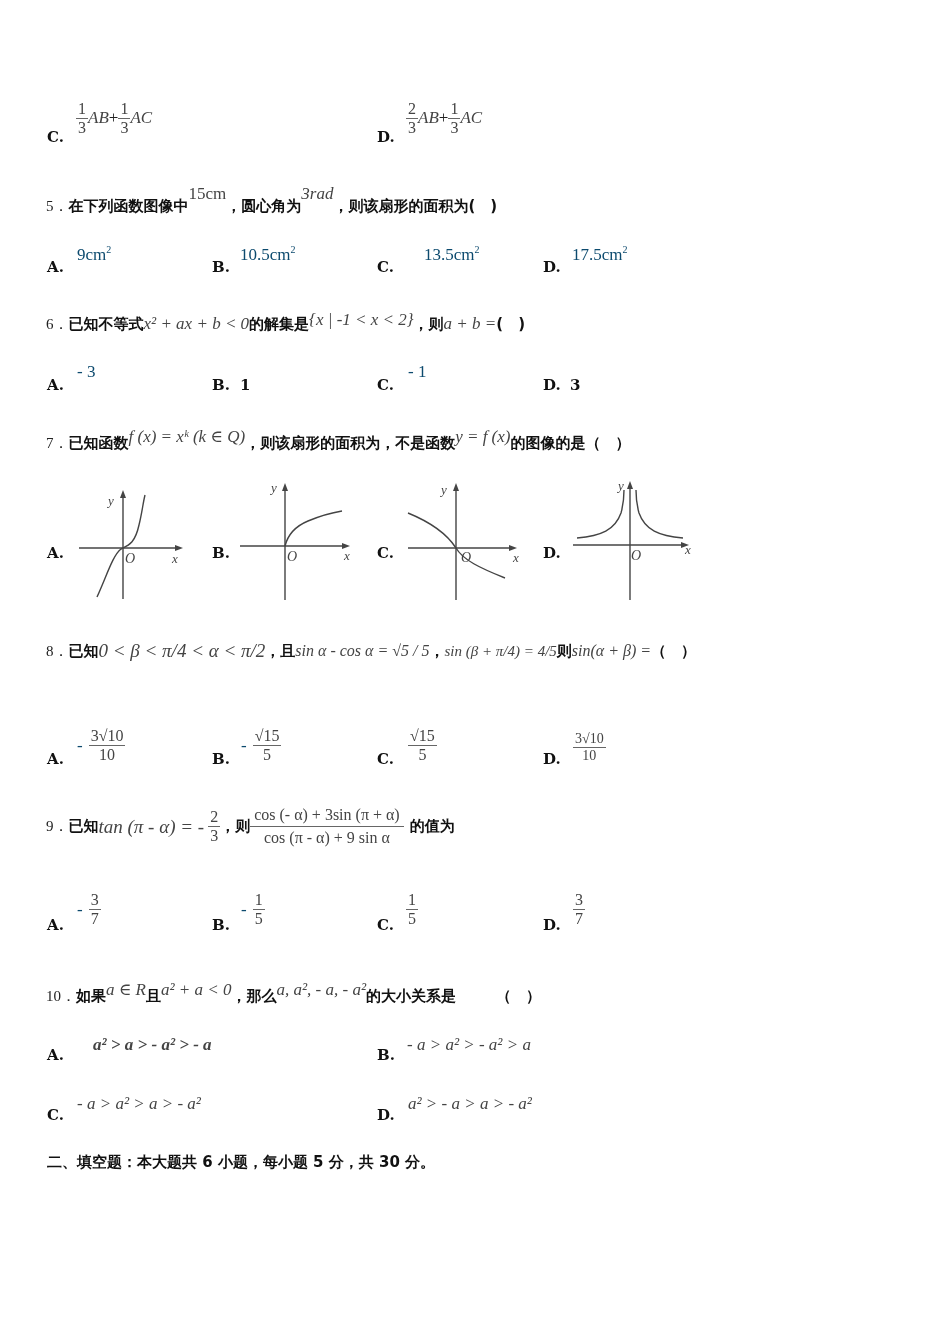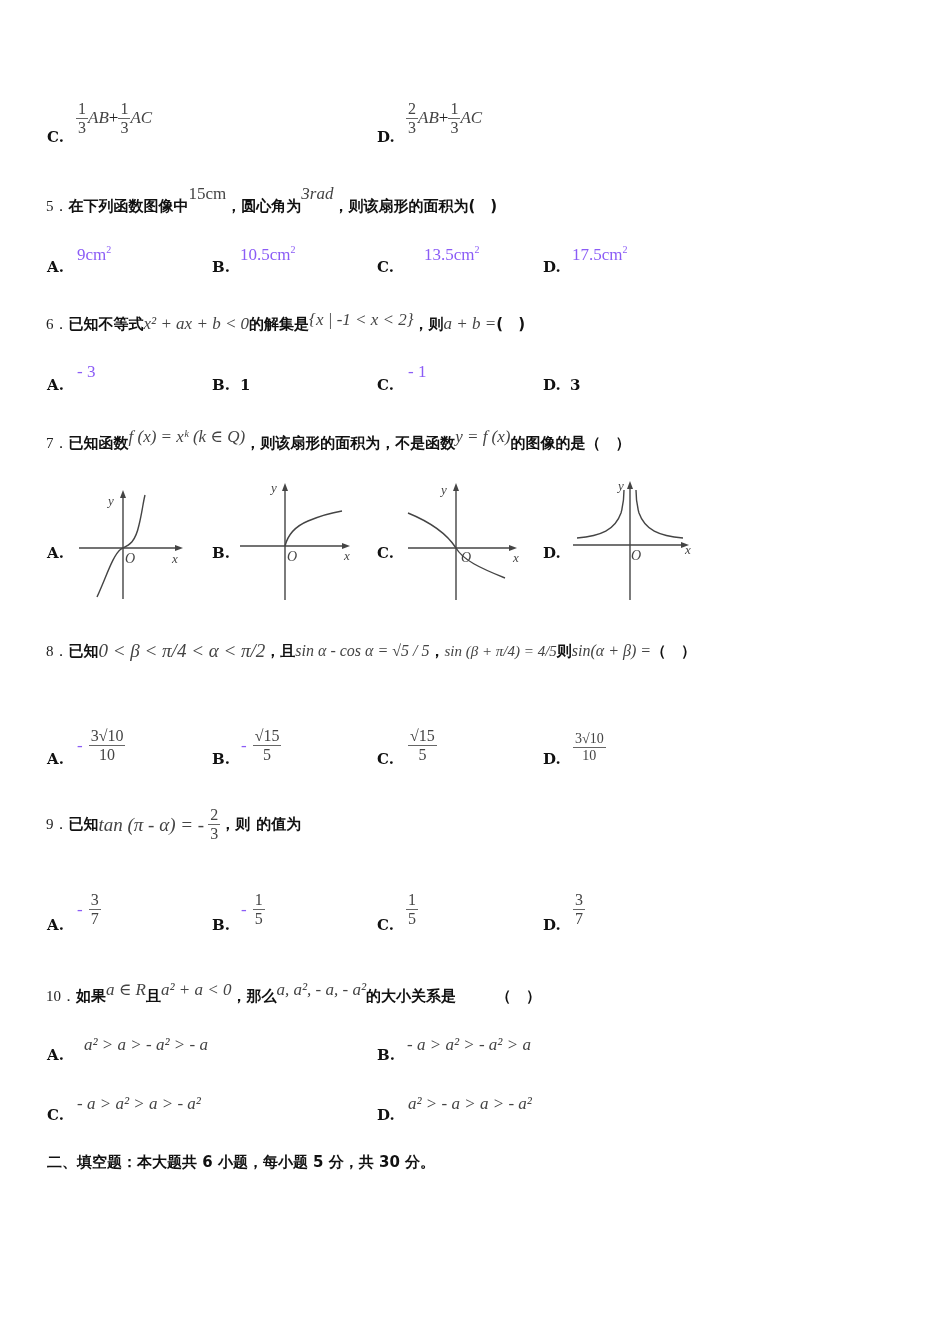--- a/index.html
+++ b/index.html
@@ -2,21 +2,21 @@
 <html><head>
 <meta charset="utf-8">
 <style>
   html, body { margin: 0; padding: 0; background: #ffffff; }
   body { width: 950px; height: 1344px; position: relative; overflow: hidden;
          font-family: "DejaVu Sans", "Liberation Sans", sans-serif; color: #111; }
   .abs { position: absolute; white-space: nowrap; }
   .lbl { font-family: "DejaVu Serif", "Liberation Serif", serif; font-weight: bold; font-size: 15px; color:#111; }
   .qn { font-family: "Liberation Serif", "DejaVu Serif", serif; font-size: 15px; color:#222; }
   .cn { font-size: 15px; font-weight: bold; color:#111; }
-  .m { font-family: "Liberation Serif", "DejaVu Serif", serif; font-size: 17px; color:#8b5cf6; }
+  .m { font-family: "Liberation Serif", "DejaVu Serif", serif; font-size: 17px; color:#0c4a6e; }
   .mi { font-family: "Liberation Serif", "DejaVu Serif", serif; font-size: 17px; font-style: italic; color:#444; }
   .frac { display: inline-flex; flex-direction: column; align-items: center; vertical-align: middle;
           font-family: "Liberation Serif", "DejaVu Serif", serif; font-size: 16px; color:#444; line-height: 1.15; }
   .frac .num { padding: 0 2px; border-bottom: 1px solid #666; }
   .frac .den { padding: 0 2px; }
   sup { font-size: 10px; }
   .graph svg { display:block; }
 </style>
 </head>
 <body>
@@ -162,20 +162,24 @@
 
 <div class="abs" style="left:46px;top:806px;display:flex;align-items:center;">
   <span class="qn">9．</span>
     <span class="cn">已知</span>
     <span class="mi" style="font-size:19px;">tan (π - α) = -</span>
     <span class="frac" style="margin-left:4px;">
       <span class="num" style="border:none">2</span>
       <span class="den" style="border-top:1px solid #666">3</span>
     </span>
     <span class="cn">，则</span>
+    <span class="frac" style="font-size:16px;">
+      <span class="num" style="padding:0 4px 2px">cos (- α) + 3sin (π + α)</span>
+      <span class="den" style="padding:2px 4px 0">cos (π - α) + 9 sin α</span>
+    </span>
     <span class="cn" style="margin-left:6px">的值为</span>
 </div>
 <div class="abs lbl" style="left:47px;top:916px;">A.</div>
 <div class="abs" style="left:77px;top:891px;"><span class="m" style="vertical-align:middle;margin-right:6px;">-</span><span class="frac">
       <span class="num">3</span>
       <span class="den">7</span>
     </span></div>
 <div class="abs lbl" style="left:212px;top:916px;">B.</div>
 <div class="abs" style="left:241px;top:891px;"><span class="m" style="vertical-align:middle;margin-right:6px;">-</span><span class="frac">
       <span class="num">1</span>
@@ -189,21 +193,21 @@
 <div class="abs lbl" style="left:543px;top:916px;">D.</div>
 <div class="abs" style="left:573px;top:891px;"><span class="frac">
       <span class="num">3</span>
       <span class="den">7</span>
     </span></div>
 
 <div class="abs" style="left:46px;top:985px;">
   <span class="qn">10．</span><span class="cn">如果</span><span class="mi" style="position:relative;top:-6px;">a ∈ R</span><span class="cn">且</span><span class="mi" style="position:relative;top:-6px;">a² + a &lt; 0</span><span class="cn">，那么</span><span class="mi" style="position:relative;top:-6px;">a, a², - a, - a²</span><span class="cn">的大小关系是</span><span class="cn" style="margin-left:40px">（　）</span>
 </div>
 <div class="abs lbl" style="left:47px;top:1046px;">A.</div>
-<div class="abs mi" style="left:84px;top:1035px;">a² &gt; a &gt; - a² &gt; - a</div>
+<div class="abs mi" style="left:93px;top:1035px;font-weight:bold;">a² &gt; a &gt; - a² &gt; - a</div>
 <div class="abs lbl" style="left:377px;top:1046px;">B.</div>
 <div class="abs mi" style="left:407px;top:1035px;text-align:right;">- a &gt; a² &gt; - a² &gt; a</div>
 <div class="abs lbl" style="left:47px;top:1106px;">C.</div>
 <div class="abs mi" style="left:77px;top:1094px;">- a &gt; a² &gt; a &gt; - a²</div>
 <div class="abs lbl" style="left:377px;top:1106px;">D.</div>
 <div class="abs mi" style="left:408px;top:1094px;">a² &gt; - a &gt; a &gt; - a²</div>
 
 <div class="abs cn" style="left:47px;top:1153px;">二、填空题：本大题共 6 小题，每小题 5 分，共 30 分。</div>
 
 </body></html>

